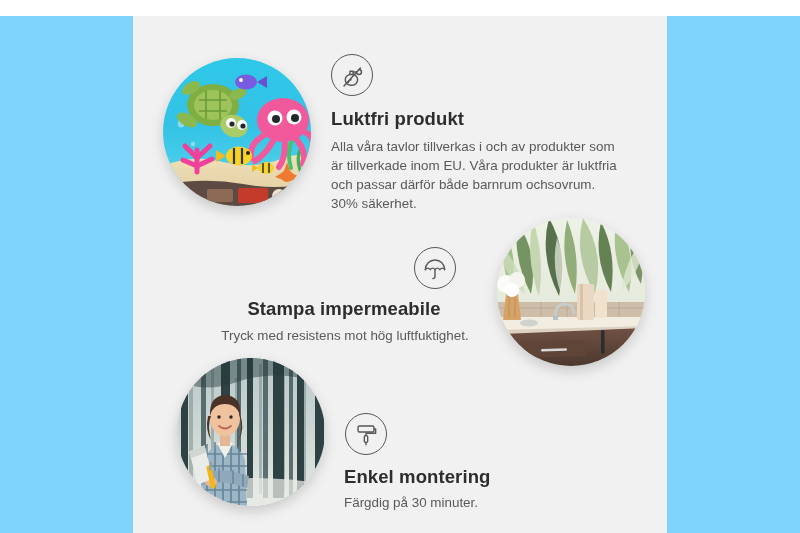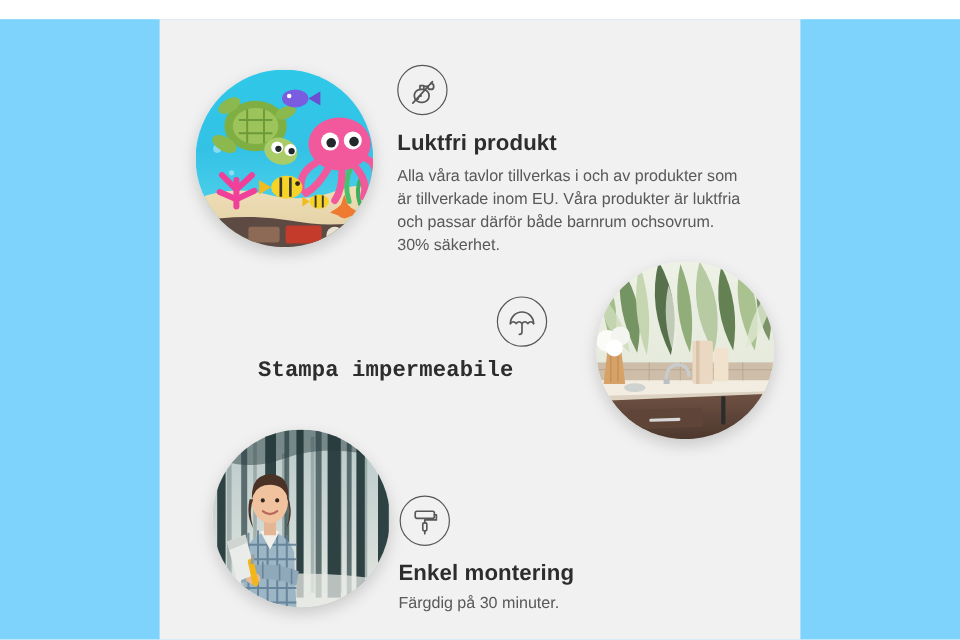--- a/index.html
+++ b/index.html
@@ -70,26 +70,26 @@
   #feature-odourless .f-body  { margin-top: 7px; }
 
   
   #feature-waterproof {
     left: 215px;
     top: 231px;
     width: 260px;
     text-align: center;
   }
   #feature-waterproof .icon-badge { margin: 0 0 0 auto; margin-right: 19px; }
-  #feature-waterproof .f-title { margin-top: 9px; text-align: left; padding-right: 2px; font-family: Liberation Mono, monospace; }
+  #feature-waterproof .f-title { margin-top: 9px; text-align: center; padding-right: 2px; }
   #feature-waterproof .f-body  { margin-top: 6px; text-align: center; white-space: nowrap; }
 
   
   #feature-assembly {
-    left: 332px;
+    left: 344px;
     top: 397px;
     width: 240px;
   }
   #feature-assembly .icon-badge { margin-left: 1px; }
   #feature-assembly .f-title { margin-top: 11px; }
   #feature-assembly .f-body  { margin-top: 5px; }
 
   
   .photo {
     position: absolute;
@@ -392,20 +392,21 @@
 
   <div class="feature" id="feature-waterproof">
     <div class="icon-badge">
       <svg width="26" height="26" viewBox="0 0 28 28" fill="none" stroke="#575757" stroke-width="1.5" stroke-linecap="round" stroke-linejoin="round">
         <path d="M3.6 15.8 a10.4 10.4 0 0 1 20.8 0"></path>
         <path d="M3.6 15.8 q2.6 -3.4 5.2 0 q2.6 -3.4 5.2 0 q2.6 -3.4 5.2 0 q2.6 -3.4 5.2 0"></path>
         <path d="M14 15.8 V23 a2.4 2.4 0 0 1 -2.4 2.4"></path>
       </svg>
     </div>
     <div class="f-title">Stampa impermeabile</div>
+    <div class="f-body">Tryck med resistens mot hög luftfuktighet.</div>
   </div>
 
   <div class="feature" id="feature-assembly">
     <div class="icon-badge">
       <svg width="26" height="26" viewBox="0 0 28 28" fill="none" stroke="#575757" stroke-width="1.5" stroke-linecap="round" stroke-linejoin="round">
         <rect x="5.4" y="5.4" width="17.2" height="6.4" rx="1.6"></rect>
         <path d="M22.6 8.6 h1.8 v4.6 h-10.4 v2.6"></path>
         <rect x="12.2" y="15.8" width="3.6" height="7.2" rx="1.1"></rect>
         <path d="M14 23 v2.6"></path>
       </svg>

